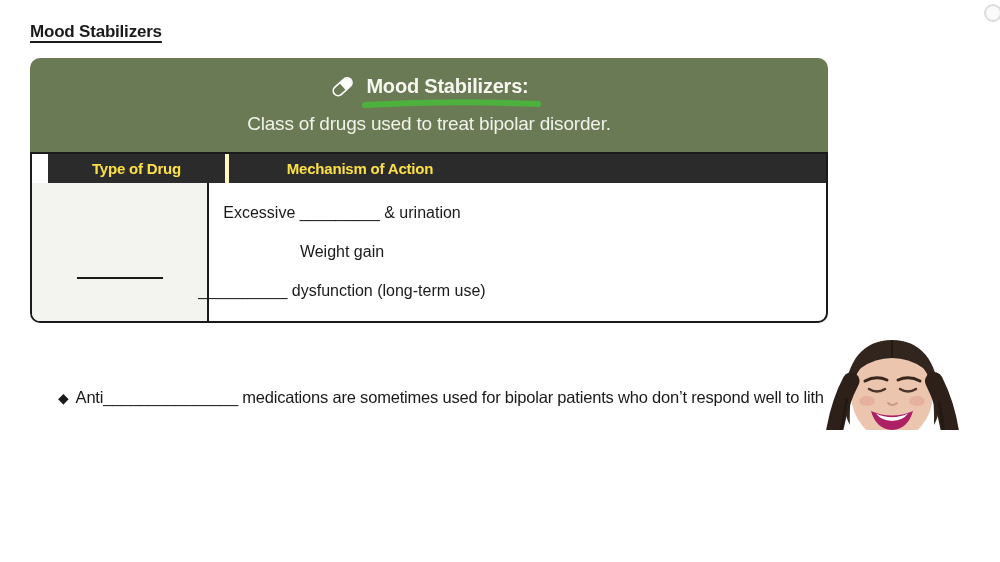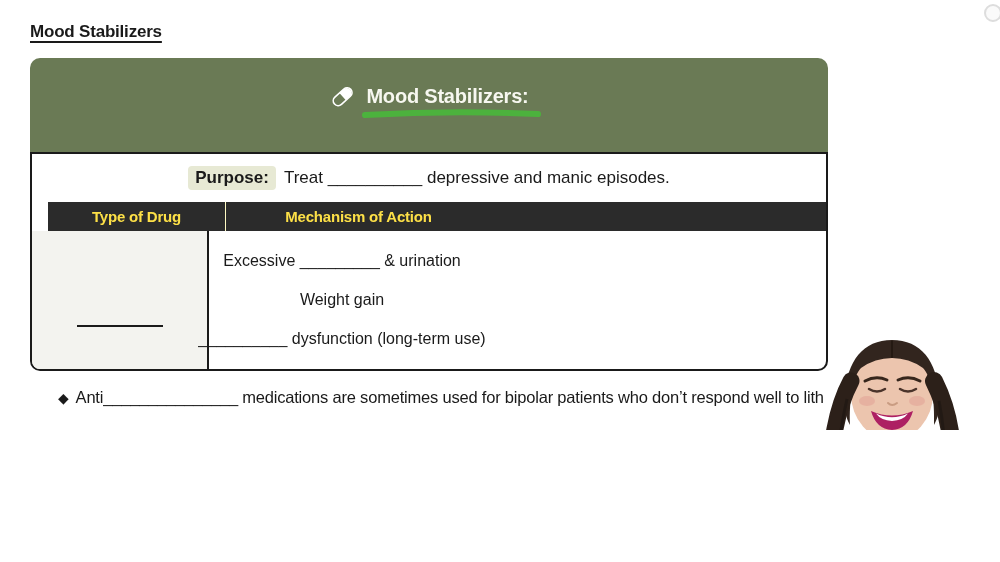--- a/index.html
+++ b/index.html
@@ -12,21 +12,21 @@
     position:absolute;left:30px;top:22px;font-size:17px;font-weight:bold;
     letter-spacing:-0.2px;text-decoration:underline;text-decoration-thickness:2px;text-underline-offset:4px;
   }
   
   .card{
     position:absolute;left:30px;top:58px;width:798px;height:94px;
     background:#6a7a55;border-radius:10px 10px 0 0;text-align:center;box-sizing:border-box;
   }
   .card-title-row{
     position:relative;display:flex;align-items:center;justify-content:center;
-    gap:10px;padding-top:23px;height:30px;
+    gap:10px;padding-top:13px;height:30px;
   }
   .card-title{
     position:relative;font-size:20px;font-weight:bold;color:#f7f7f0;letter-spacing:-0.2px;
   }
   .marker{
     position:absolute;left:-4px;right:-10px;bottom:-11px;height:10px;pointer-events:none;
   }
   .card-subtitle{
     margin-top:12px;font-size:19px;color:#f2f2ea;letter-spacing:-0.2px;
   }
@@ -41,21 +41,21 @@
   }
   .purpose-label{
     background:#e7e9d4;border-radius:4px;padding:2px 7px;font-weight:bold;
   }
   .hrow,.brow{display:grid;grid-template-columns:177px 266px 1fr;}
   .hrow{background:#2b2b2b;color:#fde047;height:29px;margin-left:16px;}
   .hcell{
     display:flex;align-items:center;justify-content:center;
     font-size:15px;font-weight:bold;letter-spacing:-0.2px;
   }
-  .hcell + .hcell{border-left:1px solid #fef9c3;}
+  .hcell + .hcell{border-left:4px solid #fef9c3;}
   .brow{height:138px;}
   .bcell{box-sizing:border-box;display:flex;flex-direction:column;align-items:center;justify-content:center;font-size:16px;}
   .bcell-type{background:#f3f3ef;border-right:2px solid #1a1a1a;}
   .bcell-mech{border-right:2px solid #1a1a1a;}
   .blank-line{width:86px;border-bottom:2px solid #1a1a1a;transform:translateY(26px);}
   .mech-text{transform:translateY(10px);}
   .bcell-side{justify-content:space-evenly;padding:0 4px;}
   .side-line{white-space:nowrap;}
   
   .note{
@@ -88,27 +88,24 @@
           <path d="M13,8.5 L18.3,8.5 A4.7,4.7 0 0 1 18.3,17.9 L13,17.9 Z" fill="#ffffff"></path>
         </g>
       </svg>
       <span class="card-title">
         <span>Mood Stabilizers:</span>
         <svg class="marker" viewBox="0 0 180 10" preserveAspectRatio="none">
           <path d="M3,6 Q90,1 176,5" stroke="#4cb23d" stroke-width="6" fill="none" stroke-linecap="round"></path>
         </svg>
       </span>
     </div>
+    <div class="card-subtitle">Class of drugs used to treat bipolar disorder.</div>
   </div>
 
   <div class="table-box">
-    <div class="purpose-row">
-      <span class="purpose-label">Purpose:</span>
-      <span>Treat __________ depressive and manic episodes.</span>
-    </div>
     <div class="hrow">
       <div class="hcell">Type of Drug</div>
       <div class="hcell">Mechanism of Action</div>
     </div>
     <div class="brow">
       <div class="bcell bcell-type">
         <div class="blank-line"></div>
       </div>
       <div class="bcell bcell-side">
         <div class="side-line">Excessive _________ &amp; urination</div>

